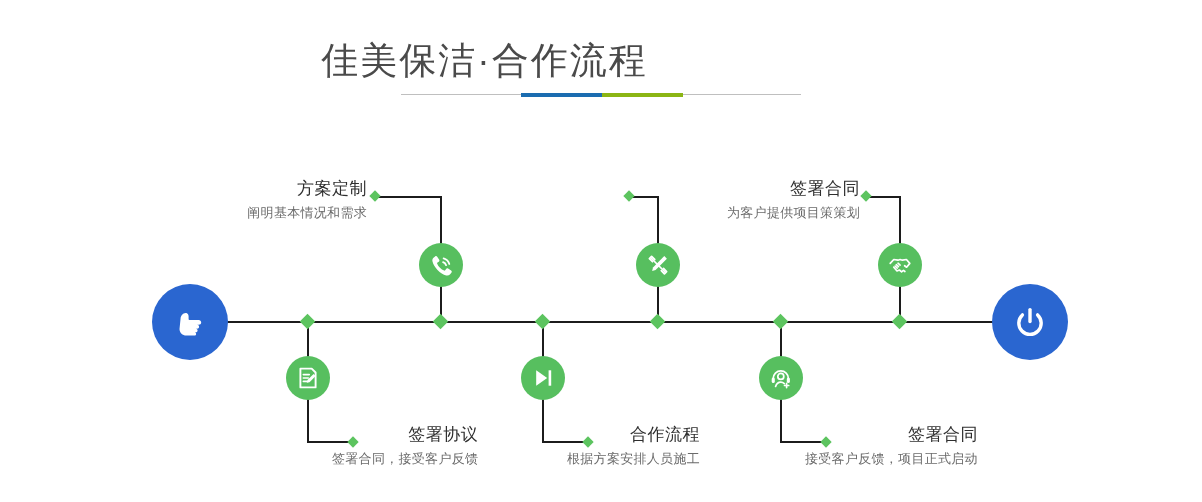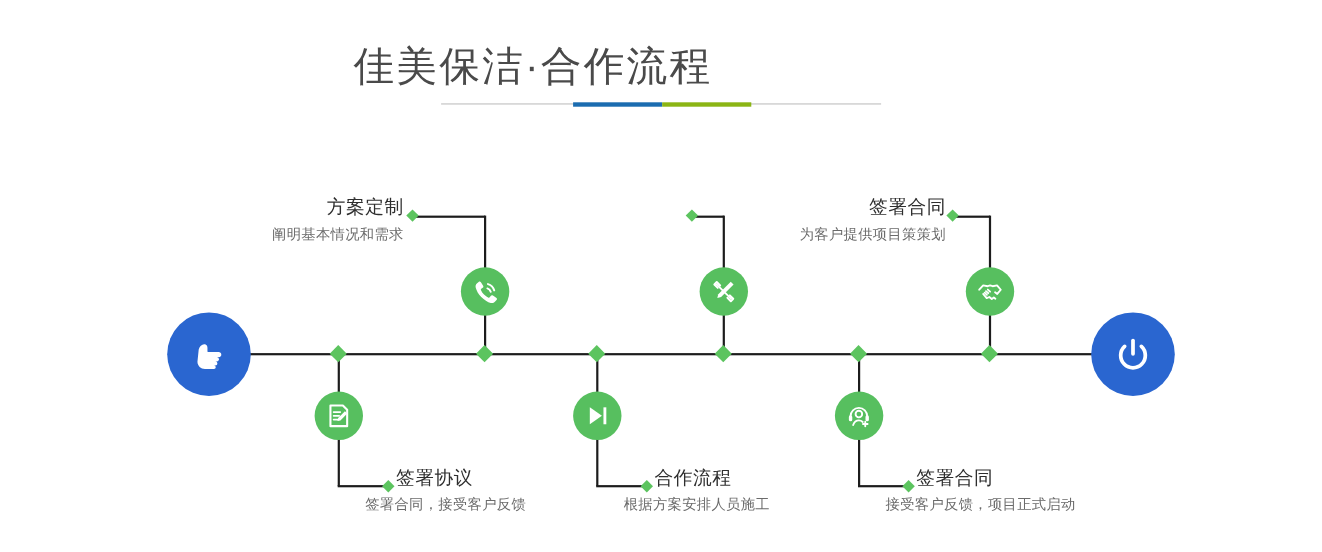--- a/index.html
+++ b/index.html
@@ -177,21 +177,21 @@
     letter-spacing: 0.5px;
   }
   .label .desc {
     font-size: 13px;
     line-height: 22px;
     color: #6b6b6b;
     letter-spacing: 0.3px;
     margin-top: 2px;
   }
   .label.right-of-node .name,
-  .label.right-of-node .desc { text-align: left; }
+  .label.right-of-node .desc { text-align: right; }
   .label.left-of-node { text-align: right; }
 </style>
 </head>
 <body>
 
 <div id="page">
 
   <div class="header">
     <div class="title">佳美保洁·合作流程</div>
     <div class="divider">

